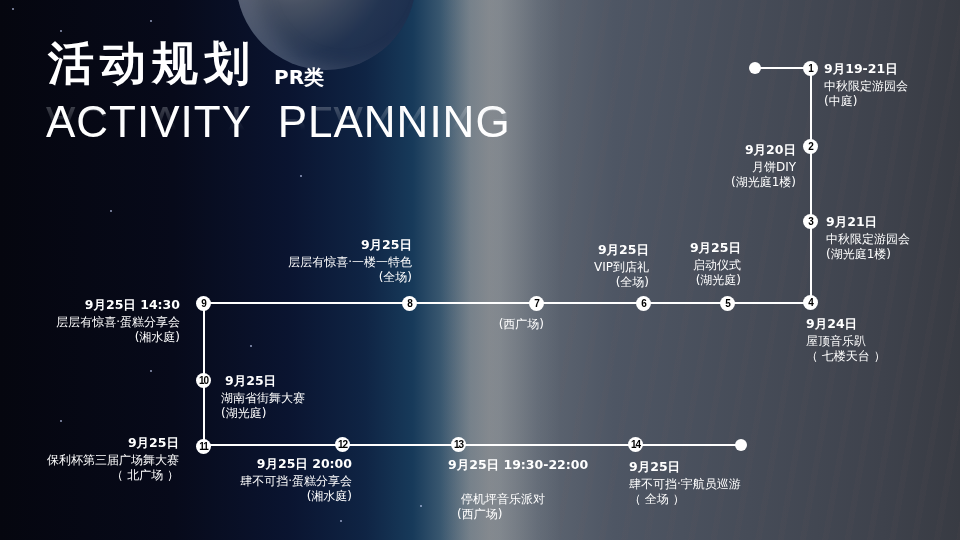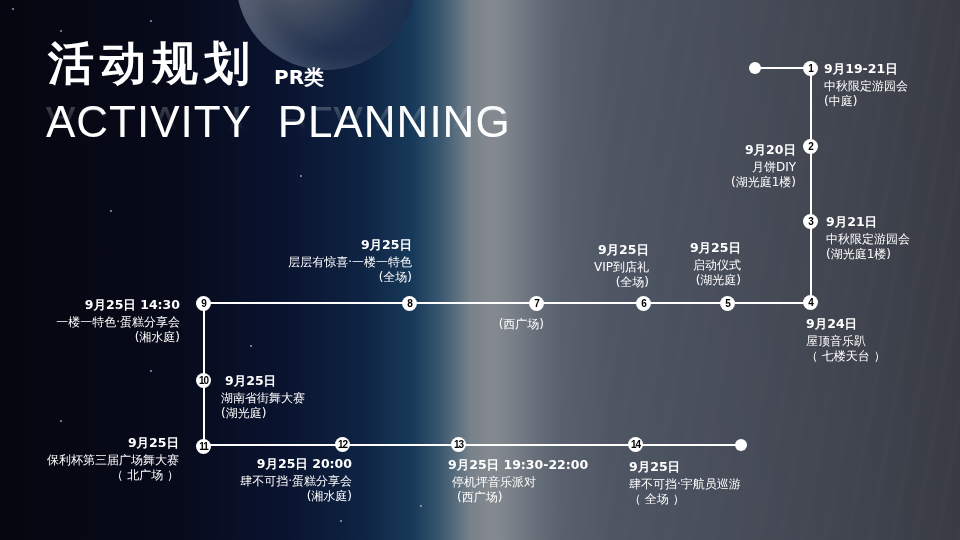--- a/index.html
+++ b/index.html
@@ -145,40 +145,40 @@
 <div class="ev r" style="right:416px;top:317px">
   <span>(西广场)</span>
 </div>
 <div class="ev r" style="right:548px;top:237px">
   <span class="d">9月25日</span>
   <span>层层有惊喜·一楼一特色</span>
   <span>(全场)</span>
 </div>
 <div class="ev r" style="right:780px;top:297px">
   <span class="d">9月25日 14:30</span>
-  <span>一楼一特色·蛋糕分享会</span>
+  <span>层层有惊喜·蛋糕分享会</span>
   <span>(湘水庭)</span>
 </div>
 <div class="ev l" style="left:221px;top:373px">
   <span class="d" style="margin-left:4px">9月25日</span>
   <span>湖南省街舞大赛</span>
   <span>(湖光庭)</span>
 </div>
 <div class="ev r" style="right:781px;top:435px">
   <span class="d">9月25日</span>
   <span>保利杯第三届广场舞大赛</span>
   <span style="text-align:right">（ 北广场 ）</span>
 </div>
 <div class="ev r" style="right:608px;top:456px">
   <span class="d">9月25日 20:00</span>
   <span>肆不可挡·蛋糕分享会</span>
   <span>(湘水庭)</span>
 </div>
 <div class="ev l" style="left:448px;top:457px">
-  <span class="d" style="margin-bottom:3px">9月25日  19:30-22:00</span>
-  <span style="margin-left:4px">停机坪音乐派对</span>
+  <span class="d" style="margin-bottom:20px">9月25日  19:30-22:00</span>
+  <span style="margin-left:13px">停机坪音乐派对</span>
   <span style="margin-left:9px">(西广场)</span>
 </div>
 <div class="ev l" style="left:629px;top:459px">
   <span class="d">9月25日</span>
   <span>肆不可挡·宇航员巡游</span>
   <span>（ 全场 ）</span>
 </div>
 
 </body></html>

